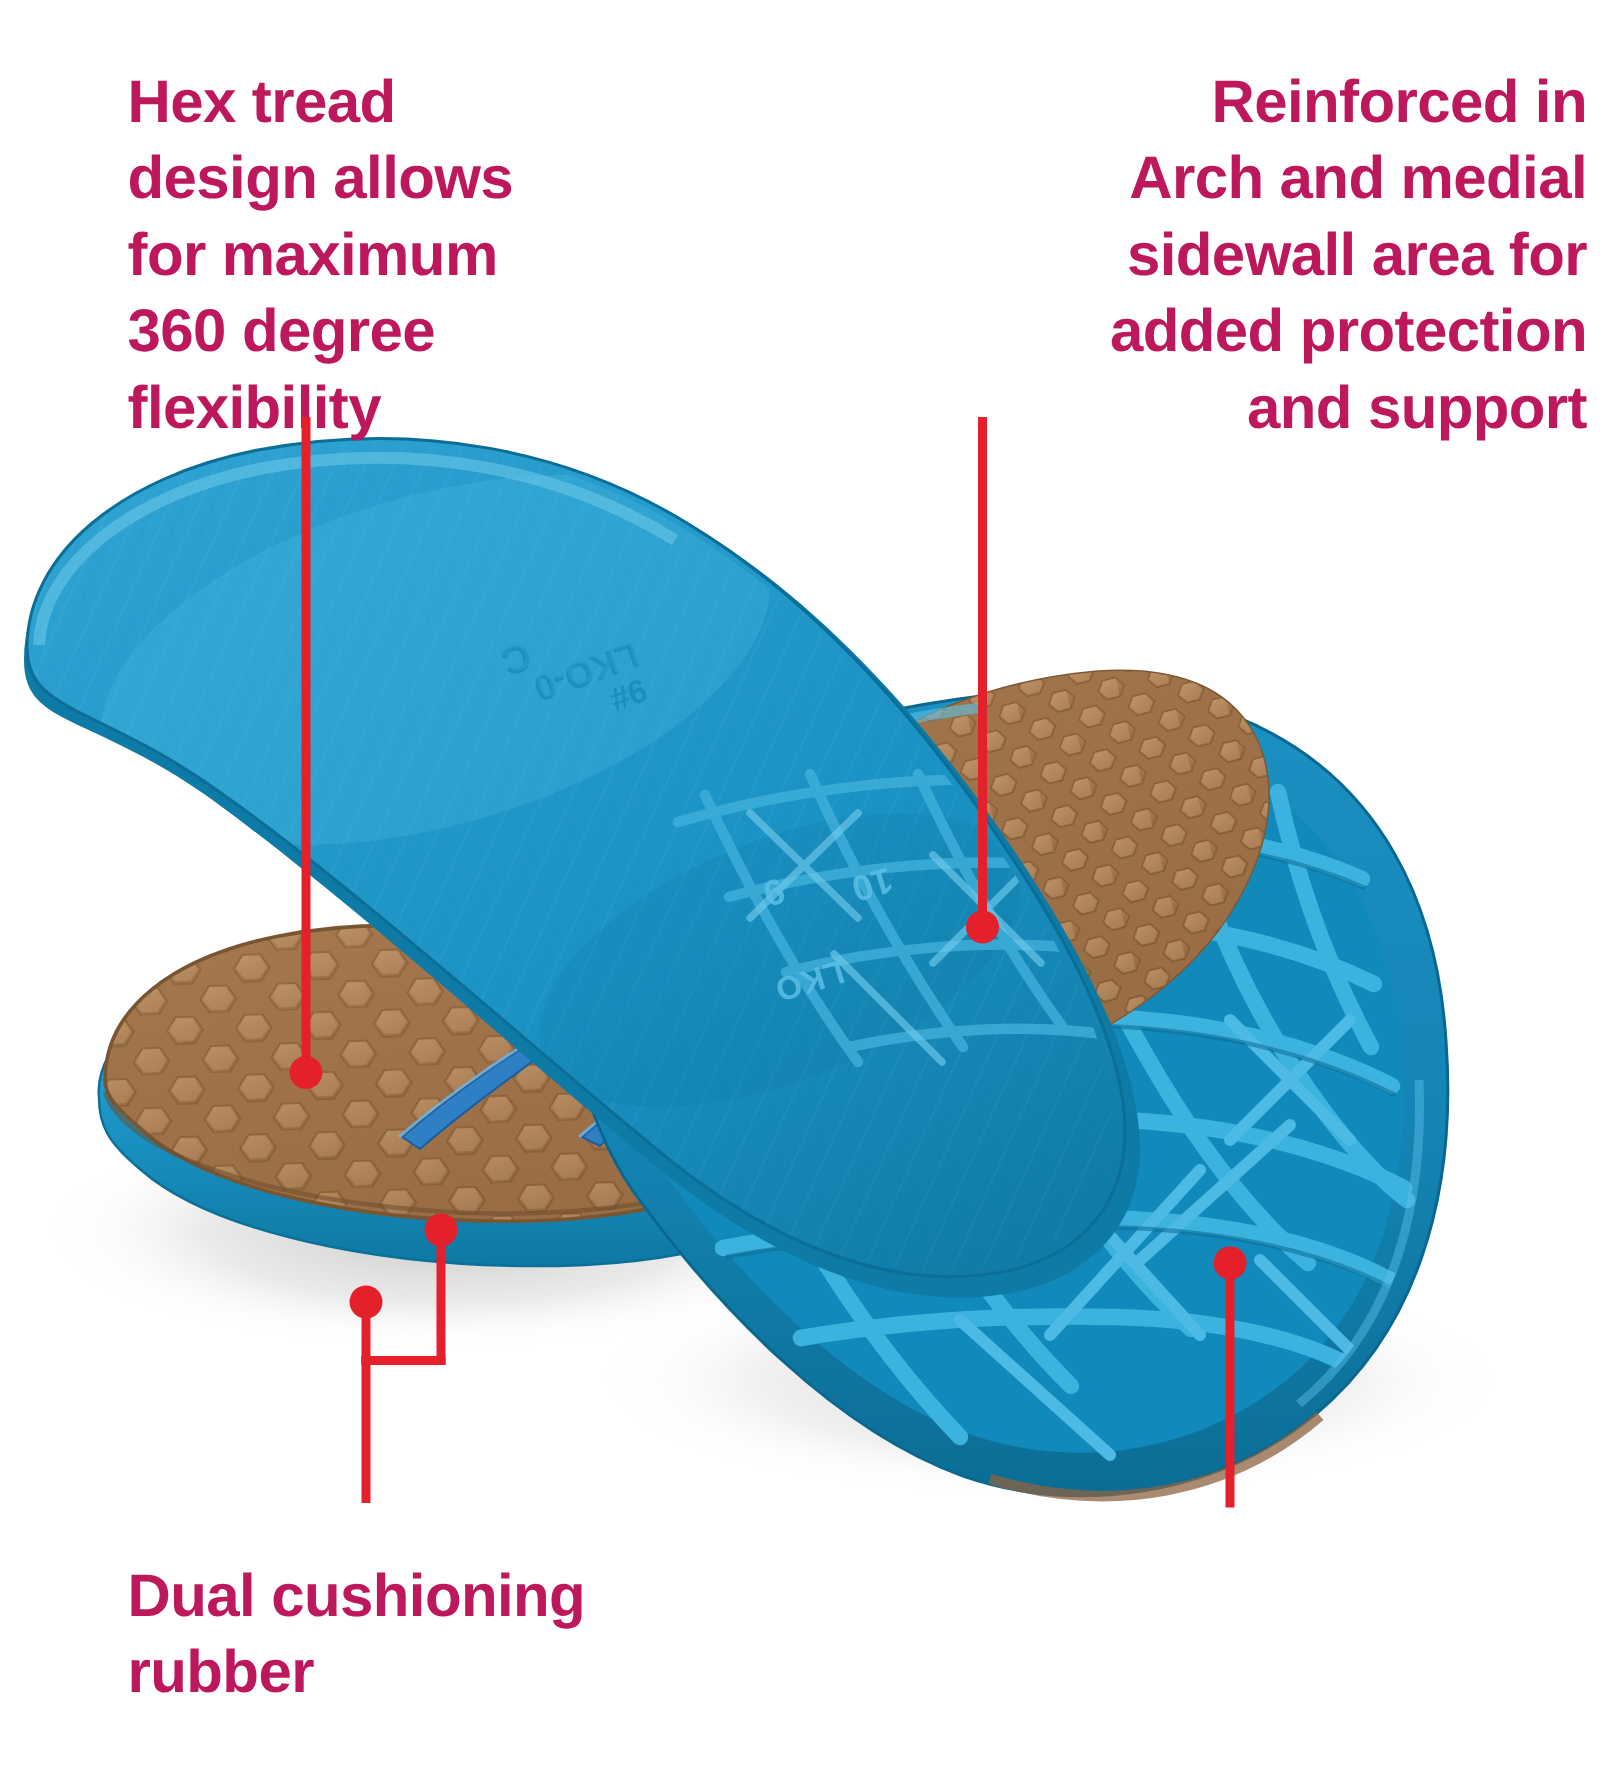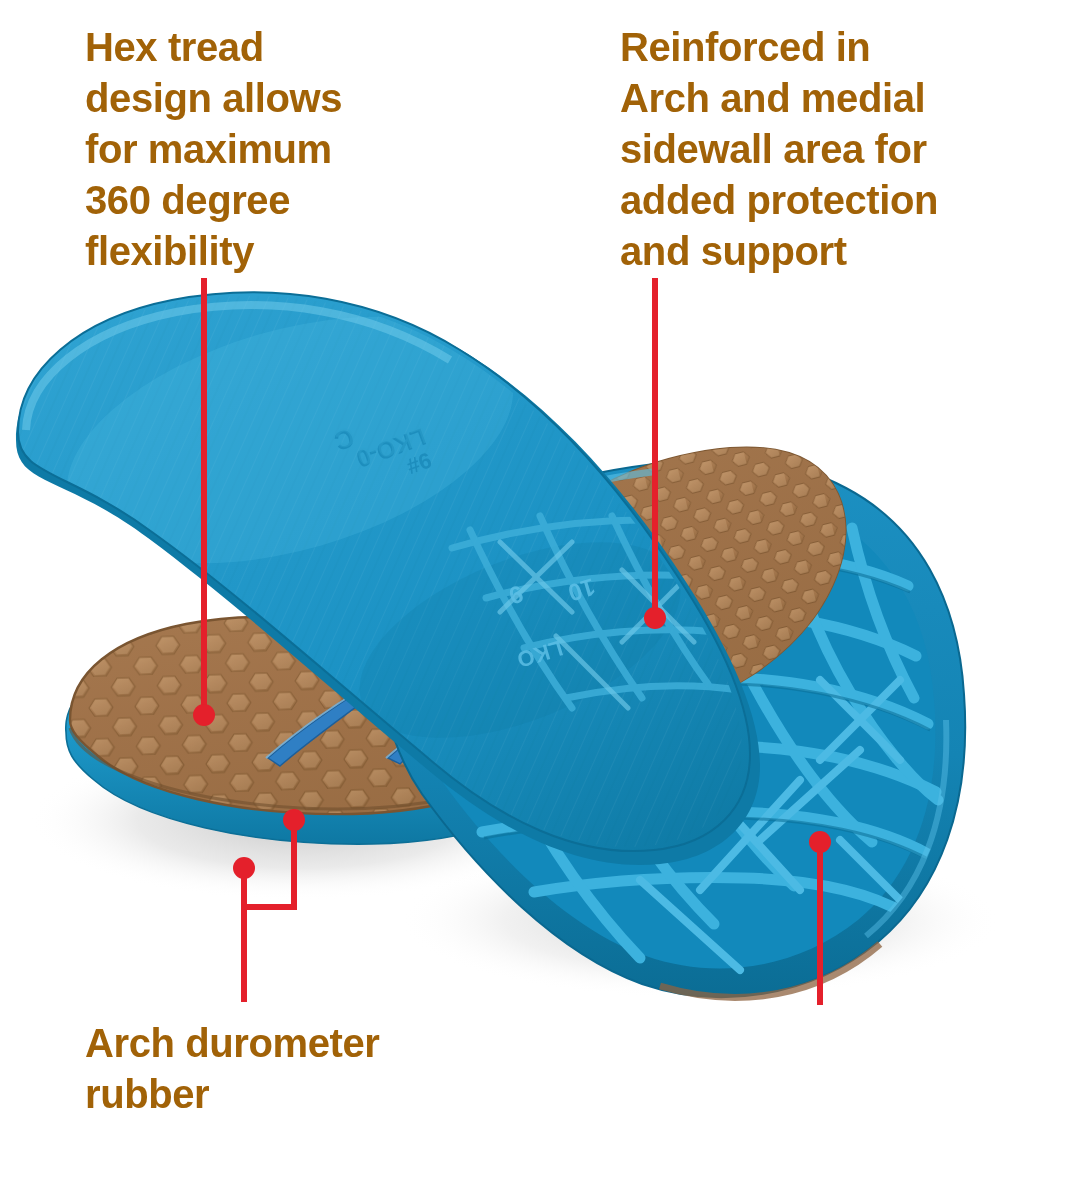--- a/index.html
+++ b/index.html
@@ -9,30 +9,31 @@
     background:#ffffff;
     font-family:"Liberation Sans","DejaVu Sans",sans-serif;
     overflow:hidden;
     position:relative;
   }
   #stage{position:absolute;left:0;top:0;width:1080px;height:1189px;overflow:hidden;background:#fff;}
 
   
   .callout{
     position:absolute;
-    color:#a16207;
+    color:#be185d;
     font-weight:700;
     font-size:40px;
     line-height:51px;
     letter-spacing:-0.4px;
     white-space:pre-line;
     font-family:"Liberation Sans","DejaVu Sans",sans-serif;
+    margin-top:21px;
   }
   #callout-hex{left:85px;top:22px;width:340px;}
-  #callout-arch{left:620px;top:22px;width:410px;}
+  #callout-arch{left:648px;top:22px;width:410px;text-align:right;}
   #callout-dual{left:85px;top:1018px;width:400px;}
   #callout-heel{left:698px;top:1018px;width:360px;}
 
   
   .lead-line{position:absolute;background:#e4202b;}
   .lead-dot{position:absolute;background:#e4202b;border-radius:50%;}
 
   
   #photo{position:absolute;left:0;top:280px;width:1080px;height:740px;}
 
@@ -337,21 +338,21 @@
 for maximum
 360 degree
 flexibility</div>
 
   <div class="callout" id="callout-arch">Reinforced in
 Arch and medial
 sidewall area for
 added protection
 and support</div>
 
-  <div class="callout" id="callout-dual">Arch durometer
+  <div class="callout" id="callout-dual">Dual cushioning
 rubber</div>
 
 
   <div class="lead-line" style="left:201px;top:278px;width:6px;height:436px;"></div>
   <div class="lead-dot" style="left:193px;top:704px;width:22px;height:22px;"></div>
 
   <div class="lead-line" style="left:652px;top:278px;width:6px;height:340px;"></div>
   <div class="lead-dot" style="left:644px;top:607px;width:22px;height:22px;"></div>
 
   <div class="lead-dot" style="left:283px;top:809px;width:22px;height:22px;"></div>

